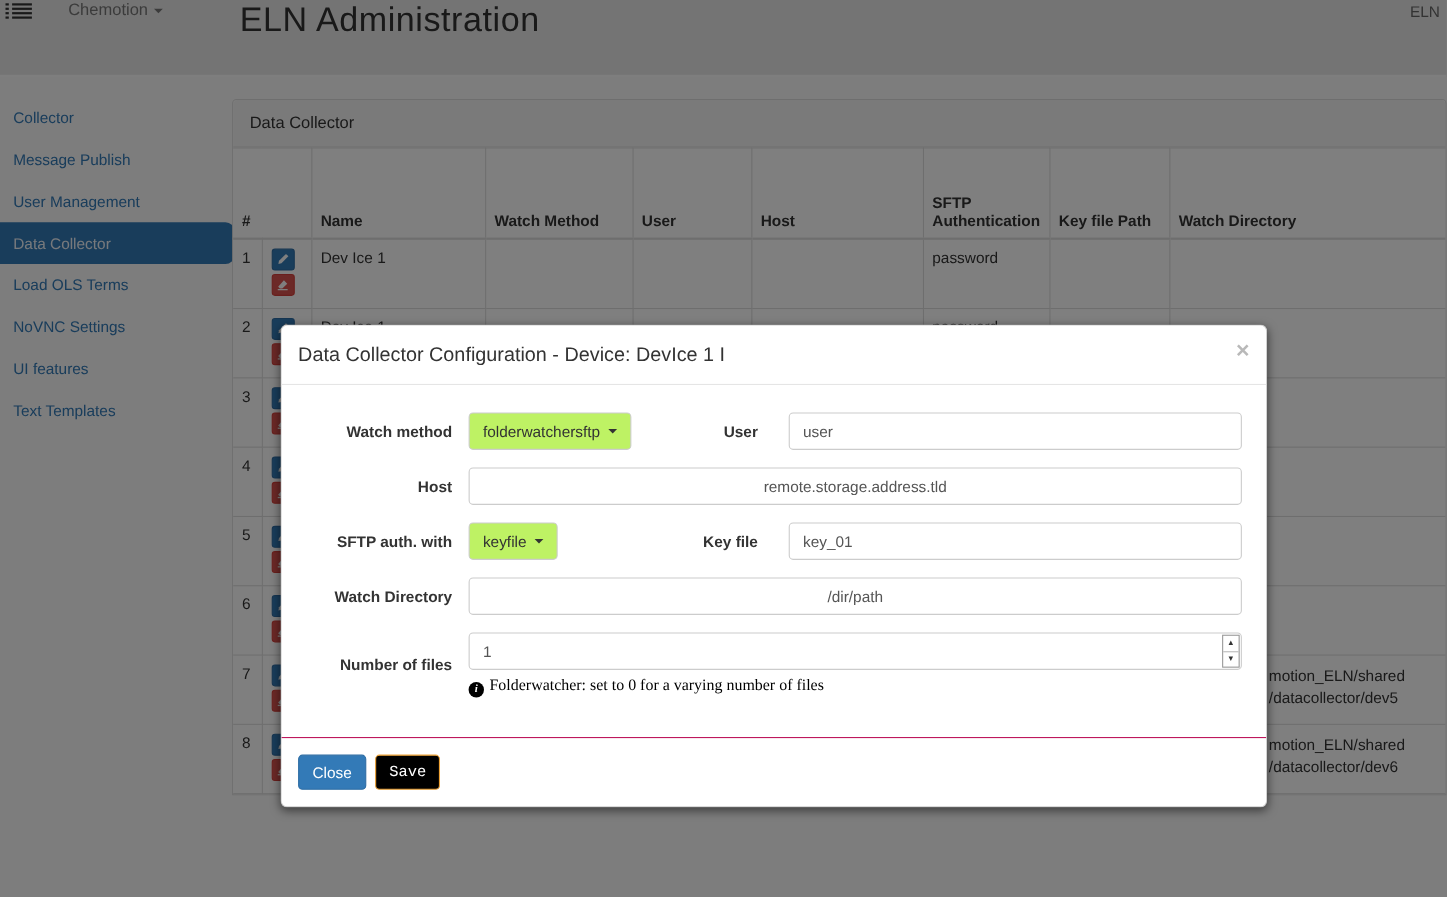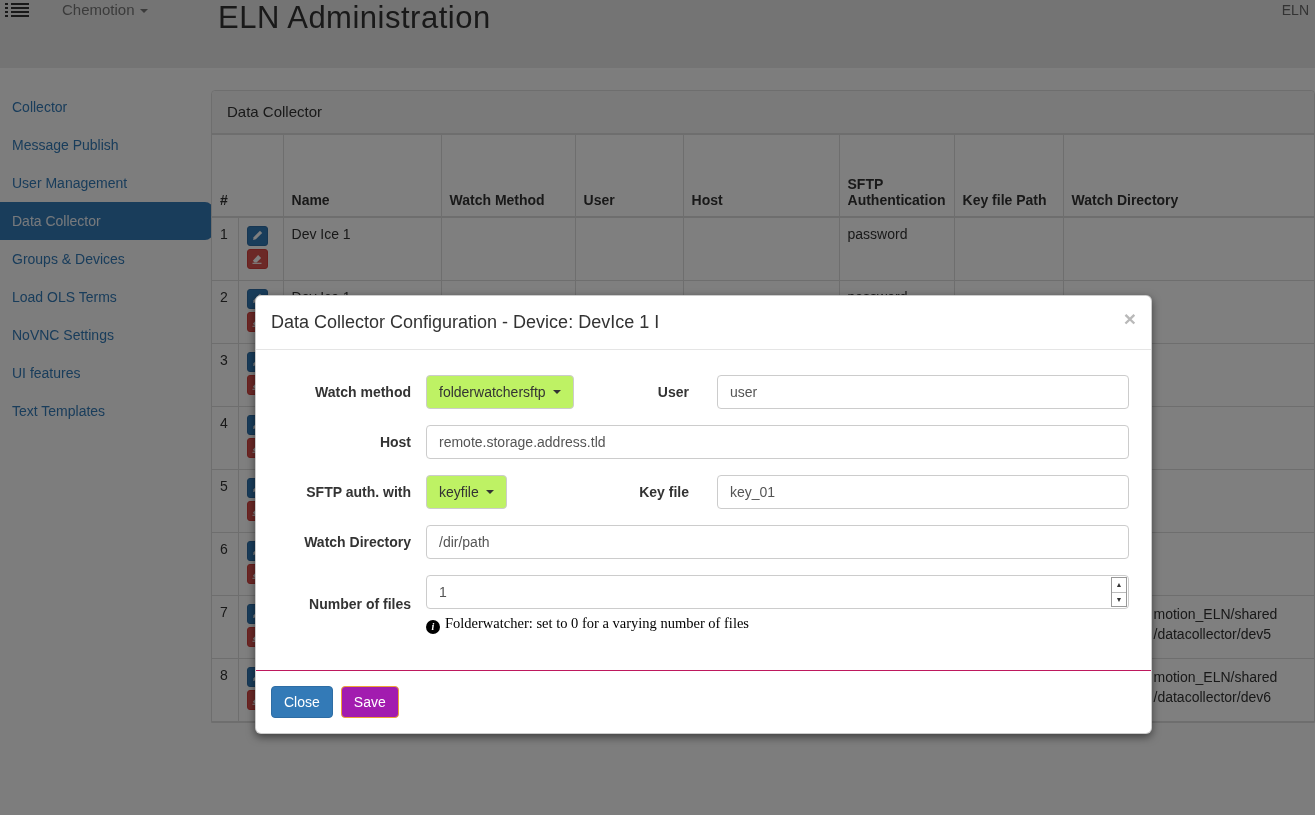--- a/index.html
+++ b/index.html
@@ -60,37 +60,37 @@
   .modal-body { padding:25px 22px 20px 15px; }
   .frow { display:flex; align-items:center; margin-bottom:16px; }
   .flabel { width:140px; text-align:right; font-weight:bold; margin-right:15px; flex:none; color:#333; }
   .fmidlabel { flex:1; text-align:right; font-weight:bold; padding-right:28px; color:#333; }
   .dd-btn { height:34px; padding:6px 12px; background:#bef264; border:1px solid #ccc; border-radius:4px;
     font-size:14px; color:#333; display:inline-flex; align-items:center; cursor:pointer; flex:none; }
   .dd-btn .caret { color:#333; margin-left:7px; }
   .tinput { height:34px; padding:6px 12px; border:1px solid #ccc; border-radius:4px;
     font-size:14px; color:#555; background:#fff; font-family:"Liberation Sans", sans-serif; }
   .w-short { width:412px; flex:none; }
-  .w-full { flex:1; }
+  .w-full { flex:1;text-align:center; }
   .ctrl-col { flex:1; }
   .num-wrap { position:relative; }
   .num-wrap .tinput { width:100%; padding-right:24px; }
   .spinner { position:absolute; right:2px; top:2px; bottom:2px; width:16px;
     border:1px solid #999; background:#fff; display:flex; flex-direction:column; cursor:pointer; }
   .spinner span { flex:1; display:flex; align-items:center; justify-content:center;
     font-size:7px; color:#333; line-height:1; }
   .spinner span:first-child { border-bottom:1px solid #bbb; }
   .hint { margin-top:6px; font-family:"Liberation Serif", serif; font-size:14.5px; color:#000; }
   .info-icon { display:inline-flex; align-items:center; justify-content:center; width:14px; height:14px;
     border-radius:50%; background:#000; color:#fff; font-family:"Liberation Serif", serif;
     font-size:10px; font-style:italic; font-weight:bold; margin-right:5px; vertical-align:-2px; }
   .modal-footer { padding:15px; border-top:1px solid #be185d; display:flex; gap:8px; }
   .btn { padding:7px 12px; border-radius:4px; font-size:14px; color:#fff; border:1px solid transparent; cursor:pointer; }
   .btn-close { background:#337ab7; border-color:#2e6da4; }
-  .btn-save { background:#a21caf; border-color:#eea236; }
+  .btn-save { background:#000000; border-color:#eea236;font-family:Liberation Mono, monospace; }
 
   .icon-svg { display:block; }
 </style>
 </head>
 <body>
 
 <div class="app-header">
   <div class="hamburger">
     <div class="hrow">
         <span class="dot"></span>
@@ -115,21 +115,20 @@
   <div class="nav-right">ELN</div>
   <div class="page-title">ELN Administration</div>
 </div>
 
 <div class="sidebar">
   <ul>
     <li>Collector</li>
     <li>Message Publish</li>
     <li>User Management</li>
     <li class="active">Data Collector</li>
-    <li>Groups &amp; Devices</li>
     <li>Load OLS Terms</li>
     <li>NoVNC Settings</li>
     <li>UI features</li>
     <li>Text Templates</li>
   </ul>
 </div>
 
 <div class="panel">
   <div class="panel-heading">Data Collector</div>
   <table class="dc">

